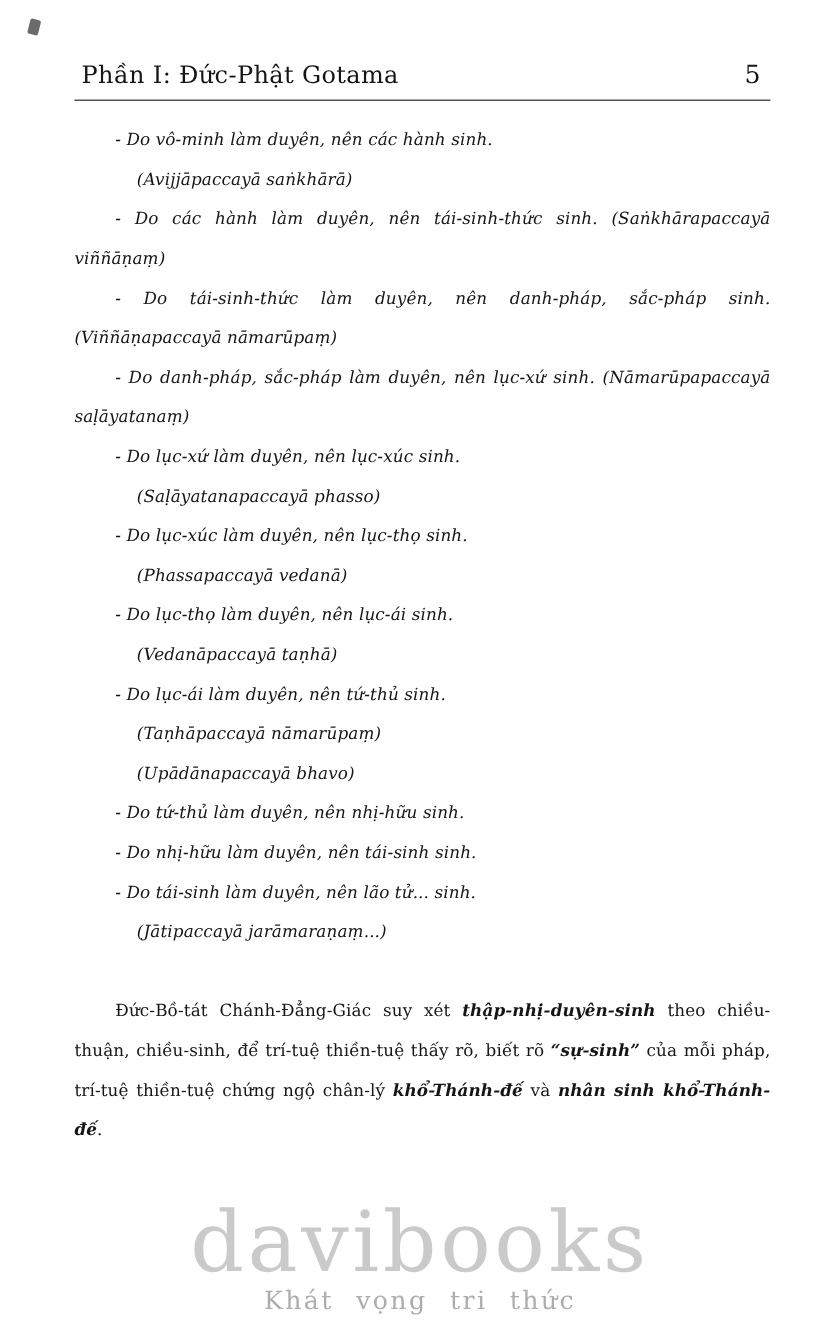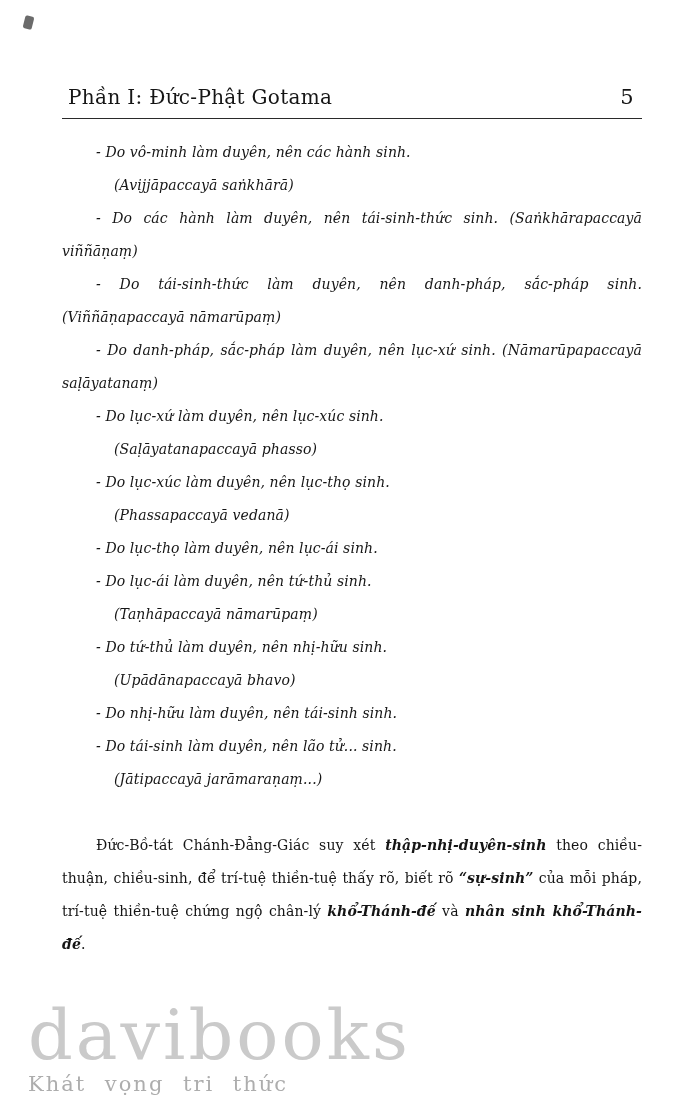--- a/index.html
+++ b/index.html
@@ -17,21 +17,21 @@
     position: absolute;
     left: 24px; top: 16px;
     width: 9px; height: 13px;
     background: #3a3a3a;
     border-radius: 2px;
     transform: rotate(14deg);
     opacity: .75;
   }
   .content {
     position: absolute;
-    left: 62px; right: 58px; top: 50px; margin-top: 35px;
+    left: 62px; right: 58px; top: 50px;
   }
   .page-header {
     display: flex;
     justify-content: space-between;
     align-items: baseline;
     font-size: 20px;
     font-style: normal;
     padding: 0 4px 9px 6px;
     border-bottom: 1.6px solid #2a2a2a;
     letter-spacing: .3px;
@@ -56,23 +56,22 @@
     text-indent: 34px;
     text-align: justify;
     font-style: normal;
   }
   .closing .i  { }
   .closing .bi { font-style: italic; font-weight: bold; }
   .closing .r  { font-style: normal; }
   .watermark {
     position: absolute;
     left: 0; right: 0; bottom: 6px;
-    text-align: left;
+    text-align: center;
     pointer-events: none;
-    margin-left: 28px;
   }
   .wm-brand {
     font-family: "DejaVu Serif", serif;
     font-size: 70px;
     line-height: 1.0;
     color: #bdbdbd;
     opacity: .8;
     letter-spacing: 3px;
   }
   .wm-tagline {
@@ -114,30 +113,31 @@
         <div class="line pali">(Saḷāyatanapaccayā phasso)</div>
       </div>
 
       <div class="item">
         <div class="line main">- Do lục-xúc làm duyên, nên lục-thọ sinh.</div>
         <div class="line pali">(Phassapaccayā vedanā)</div>
       </div>
 
       <div class="item">
         <div class="line main">- Do lục-thọ làm duyên, nên lục-ái sinh.</div>
+        <div class="line pali">(Vedanāpaccayā taṇhā)</div>
       </div>
 
       <div class="item">
         <div class="line main">- Do lục-ái làm duyên, nên tứ-thủ sinh.</div>
         <div class="line pali">(Taṇhāpaccayā nāmarūpaṃ)</div>
       </div>
 
       <div class="item">
+        <div class="line pali">(Upādānapaccayā bhavo)</div>
         <div class="line main">- Do tứ-thủ làm duyên, nên nhị-hữu sinh.</div>
-        <div class="line pali">(Upādānapaccayā bhavo)</div>
       </div>
 
       <div class="item">
         <div class="line main">- Do nhị-hữu làm duyên, nên tái-sinh sinh.</div>
       </div>
 
       <div class="item">
         <div class="line main">- Do tái-sinh làm duyên, nên lão tử... sinh.</div>
         <div class="line pali">(Jātipaccayā jarāmaraṇaṃ...)</div>
       </div>

